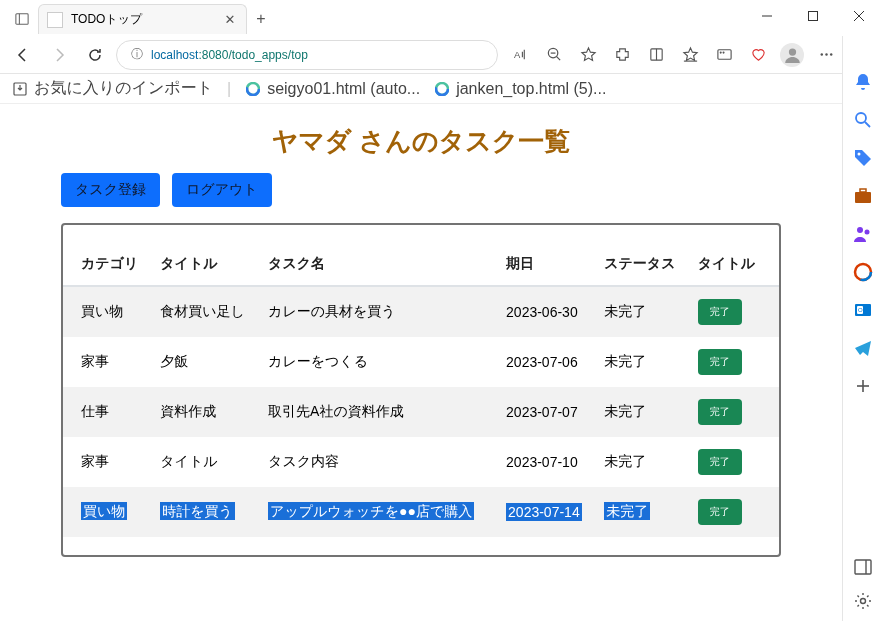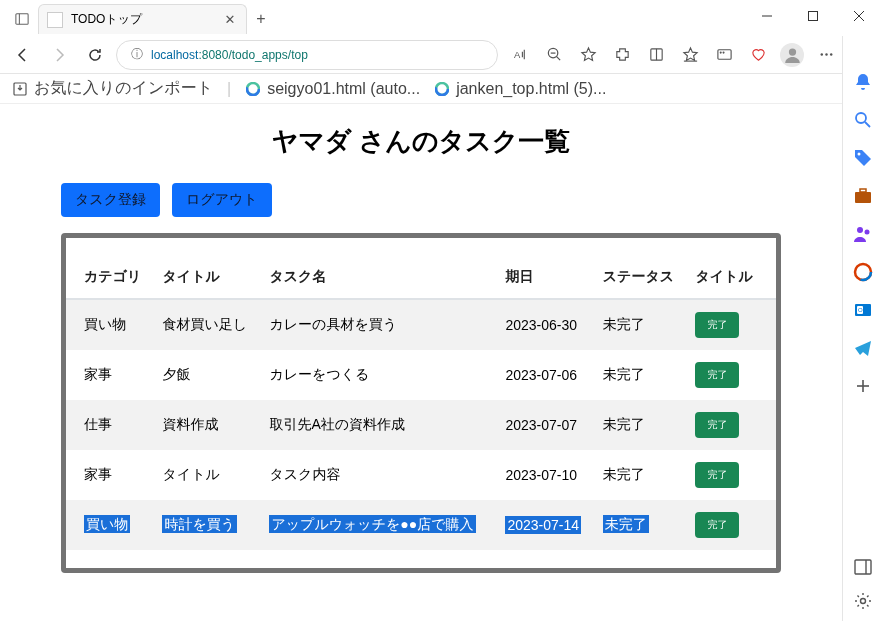--- a/index.html
+++ b/index.html
@@ -43,24 +43,24 @@
 
 
 .sidebar { position: absolute; right: 0; top: 36px; bottom: 0; width: 40px; border-left: 1px solid #e5e5e5; display: flex; flex-direction: column; align-items: center; padding-top: 36px; gap: 18px; background: #fff; }
 .sidebar .top-icons { display: flex; flex-direction: column; gap: 18px; align-items: center; }
 .sidebar .bottom-icons { margin-top: auto; display: flex; flex-direction: column; gap: 14px; padding-bottom: 10px; align-items: center; }
 .sb-icon { width: 20px; height: 20px; display: flex; align-items: center; justify-content: center; }
 
 
 .content { position: absolute; left: 0; right: 40px; top: 104px; bottom: 0; overflow: auto; }
 .page { width: 720px; margin: 20px auto; }
-.page h1 { text-align: center; font-size: 26px; font-weight: 600; color: #000000; margin-bottom: 24px; }
+.page h1 { text-align: center; font-size: 26px; font-weight: 600; color: #a16207; margin-bottom: 14px; }
 .btn-row { display: flex; gap: 12px; margin-bottom: 16px; }
 .btn-primary { background: #0d6efd; color: #0f172a; border: none; border-radius: 4px; padding: 8px 14px; font-size: 14px; cursor: pointer; }
-.card { border: 5px solid #737373; border-radius: 4px; padding: 18px 0; background: #fff; }
+.card { border: 2px solid #737373; border-radius: 4px; padding: 18px 0; background: #fff; }
 table { width: 100%; border-collapse: collapse; }
 th, td { text-align: left; padding: 12px 8px; font-size: 14px; }
 th { border-bottom: 2px solid #dee2e6; color: #222; font-weight: 600; }
 th:first-child, td:first-child { padding-left: 18px; }
 th:last-child, td:last-child { padding-right: 18px; }
 tbody tr:nth-child(even) td { }
 tbody tr:nth-child(odd) td { background: #f2f2f2; }
 .btn-success { background: #198754; color: #fff; border: none; border-radius: 4px; padding: 6px 12px; font-size: 10px; cursor: pointer; }
 .sel { background: #1a6fd8; color: #fff; padding: 1px 2px; }
 </style>

